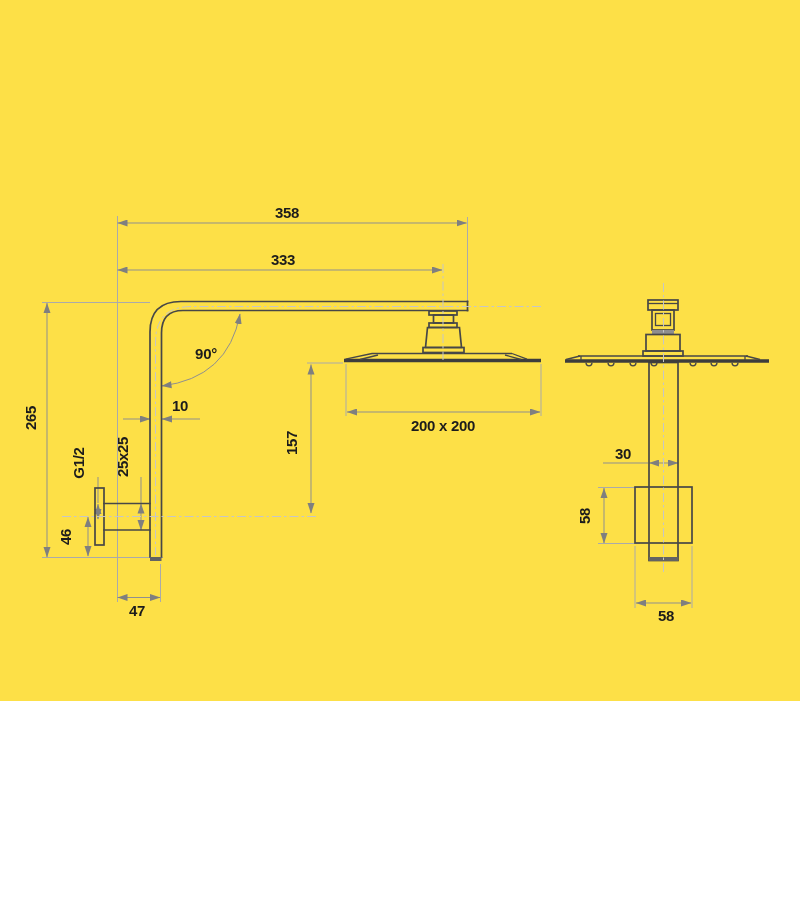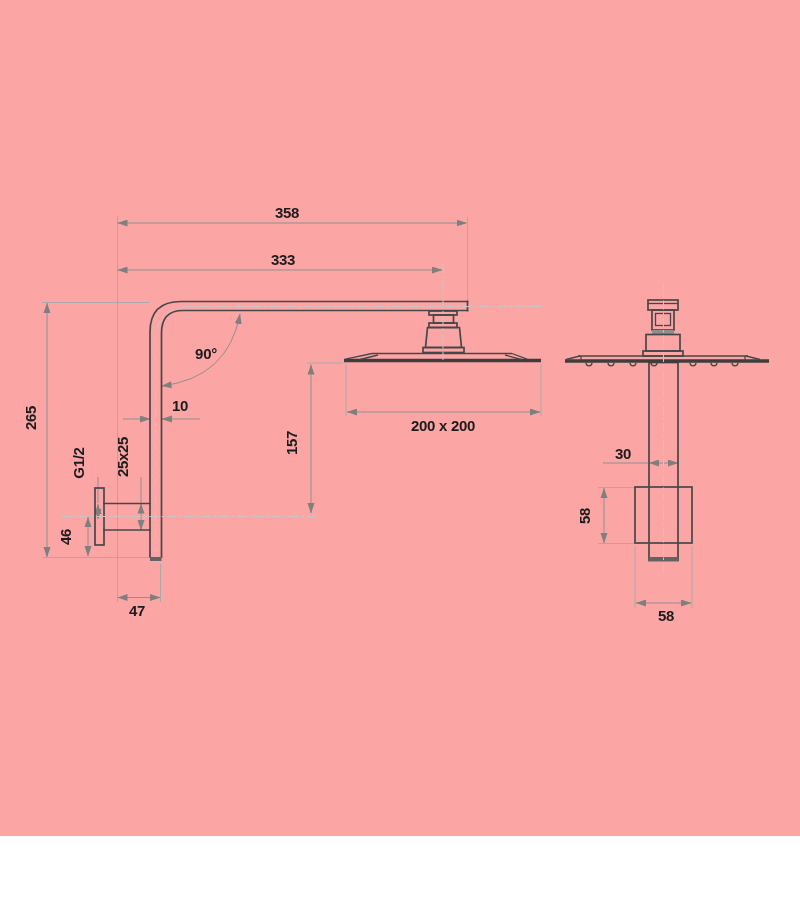--- a/index.html
+++ b/index.html
@@ -1,16 +1,16 @@
 <!DOCTYPE html>
 <html><head>
 <meta charset="utf-8">
 <style>
   html,body{margin:0;padding:0;background:#ffffff;}
-  .canvas{position:relative;width:800px;height:836px;background:#fca5a5;overflow:hidden;}
+  .canvas{position:relative;width:800px;height:701px;background:#fde047;overflow:hidden;}
   svg{display:block;}
   .dimtxt{font:700 15px "Liberation Sans",sans-serif;fill:#1c1c1c;letter-spacing:-0.3px;}
   .obj{stroke:#474747;stroke-width:1.7;fill:none;stroke-linecap:square;}
   .obj-thin{stroke:#474747;stroke-width:1.3;fill:none;}
   .thick{stroke:#3d3d3d;stroke-width:3.4;fill:none;}
   .dim{stroke:#8f8f8f;stroke-width:1;fill:none;}
   .ext{stroke:#aaaaaa;stroke-width:1;fill:none;}
   .cl{stroke:#c6c6c6;stroke-width:1;fill:none;stroke-dasharray:9 3 2.5 3;}
 </style>
 </head>

